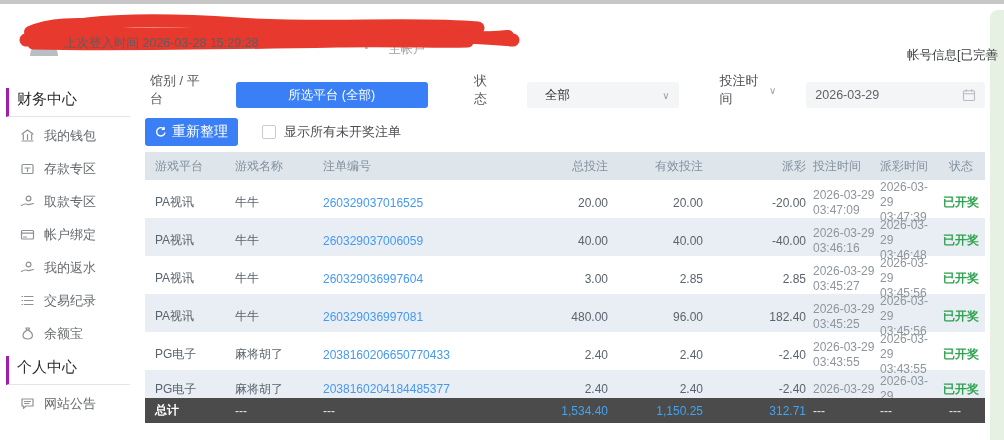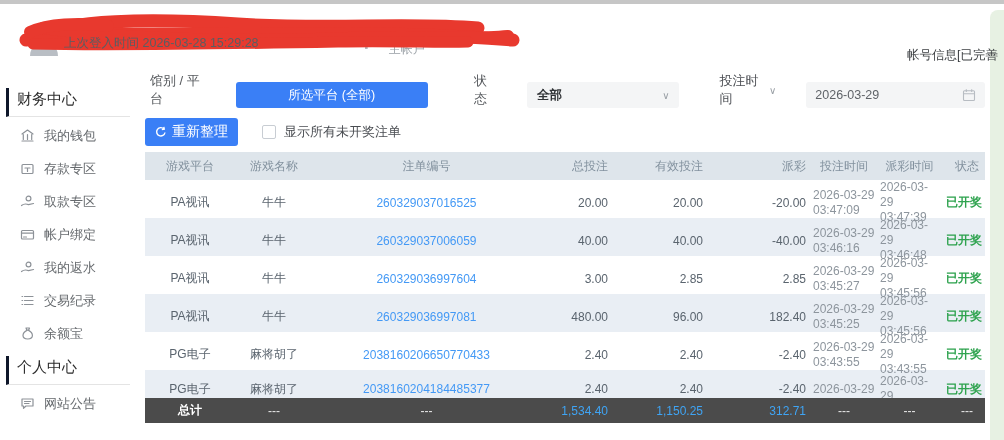--- a/index.html
+++ b/index.html
@@ -15,62 +15,62 @@
   .balance-block { position:absolute; left:358px; top:22px; display:flex; align-items:flex-start; }
   .yen { font-size:30px; color:#b2b6bb; line-height:34px; margin-right:14px; font-weight:400; }
   .bal-main { display:flex; align-items:center; }
   .bal-amount { font-size:13.5px; font-weight:bold; color:#2f3337; }
   .bal-refresh { margin-left:8px; cursor:pointer; display:inline-flex; }
   .bal-type { font-size:12px; color:#9aa0a6; margin-top:3px; }
   .account-info { position:absolute; right:6px; top:47px; font-size:12.5px; color:#3d4043; white-space:nowrap; z-index:3; cursor:pointer; }
 
   
   .sidebar { position:absolute; left:0; top:88px; width:136px; }
-  .side-title { margin-left:6px; width:124px; border-left:3px solid #0f172a; border-bottom:1px solid #e4e4e4;
+  .side-title { margin-left:6px; width:124px; border-left:3px solid #a21caf; border-bottom:1px solid #e4e4e4;
                 padding:2px 0 7px 8px; font-size:15px; color:#2b2b2b; }
   .side-items { margin-top:2px; }
   .side-item { height:33px; display:flex; align-items:center; padding-left:20px; gap:9px;
                font-size:13px; color:#666a6e; cursor:pointer; }
   .side-item .side-icon { display:inline-flex; width:15px; height:15px; }
   .side-item svg { stroke:#8d9298; }
   .side-item.active { background:#d0021b; color:#fff; }
   .side-item.active svg { stroke:#fff; }
   .side-title.second { margin-top:6px; }
 
   
   .main { position:absolute; left:145px; top:82px; width:840px; }
   .filter-row { display:flex; align-items:flex-end; height:26px;gap:20px; }
   .f-label { font-size:13px; color:#55585c; }
   .platform-btn { margin-left:10px; width:218px; height:26px; background:#3a7ff6; color:#fff; border-radius:3px;
                   font-size:12.5px; text-align:center; line-height:26px; cursor:pointer; }
   .status-label { margin-left:26px; }
   .select-box { margin-left:10px; width:170px; height:26px; background:#f4f5f6; border-radius:3px;
                 display:flex; align-items:center; justify-content:space-between; padding:0 10px; cursor:pointer; }
-  .select-value { font-size:12.5px; color:#303336; font-weight:700; }
+  .select-value { font-size:12.5px; color:#303336; font-weight:400;margin-left:8px; }
   .chev { color:#9aa0a6; font-size:10px; }
   .time-dd { margin-left:20px; display:flex; align-items:center; gap:5px; cursor:pointer; }
   .time-dd .f-label { color:#4a4d52; }
   .date-box { margin-left:10px; width:200px; height:26px; background:#f4f5f6; border-radius:3px;
               display:flex; align-items:center; justify-content:space-between; padding:0 9px; cursor:pointer; }
   .date-value { font-size:12.5px; color:#5f6368; }
 
   .row2 { display:flex; align-items:center; margin-top:12px; height:24px; }
   .refresh-btn { height:24px; padding:14px 10px; background:#3a7ff6; color:#fff; border:none; border-radius:3px;
                  font-size:14px; display:inline-flex; align-items:center; gap:5px; cursor:pointer;
                  font-family:"Liberation Sans",sans-serif; }
   .checkbox { margin-left:24px; width:14px; height:14px; background:#fff; border:1px solid #c8cdd3; border-radius:2px; cursor:pointer; }
   .cb-label { margin-left:8px; font-size:13px; color:#4a4d52; }
 
   
   .table { margin-top:8px; position:relative; }
   .tgrid { display:grid; grid-template-columns:80px 88px 217px 80px 95px 103px 67px 64px 46px; align-items:center; }
   .thead { height:28px; background:#dee5eb; color:#82919e; font-size:12px; }
   .trow  { height:38px; font-size:12px; color:#5a646e; background:#fff; }
   .trow.alt { background:#e9eef4; }
-  .cell-l { padding-left:10px; text-align:center; }
+  .cell-l { padding-left:10px; text-align:left; }
   .cell-r { padding-right:2px; text-align:right; }
   .cell-t { padding-left:5px; text-align:left; line-height:15px; color:#8d959d; }
   .bet-link { color:#4499f5; cursor:pointer; }
   .status-ok { color:#2fa34f; font-weight:600; padding-left:4px; }
   .tfoot { position:absolute; left:0; top:246px; width:100%; height:25px; background:#4b4b4b; color:#e9e9e9;
            font-size:12px; z-index:4; }
   .tfoot .total-label { font-weight:bold; color:#fff; }
   .tfoot .num { color:#3fa4f4; }
 </style>
 </head>

